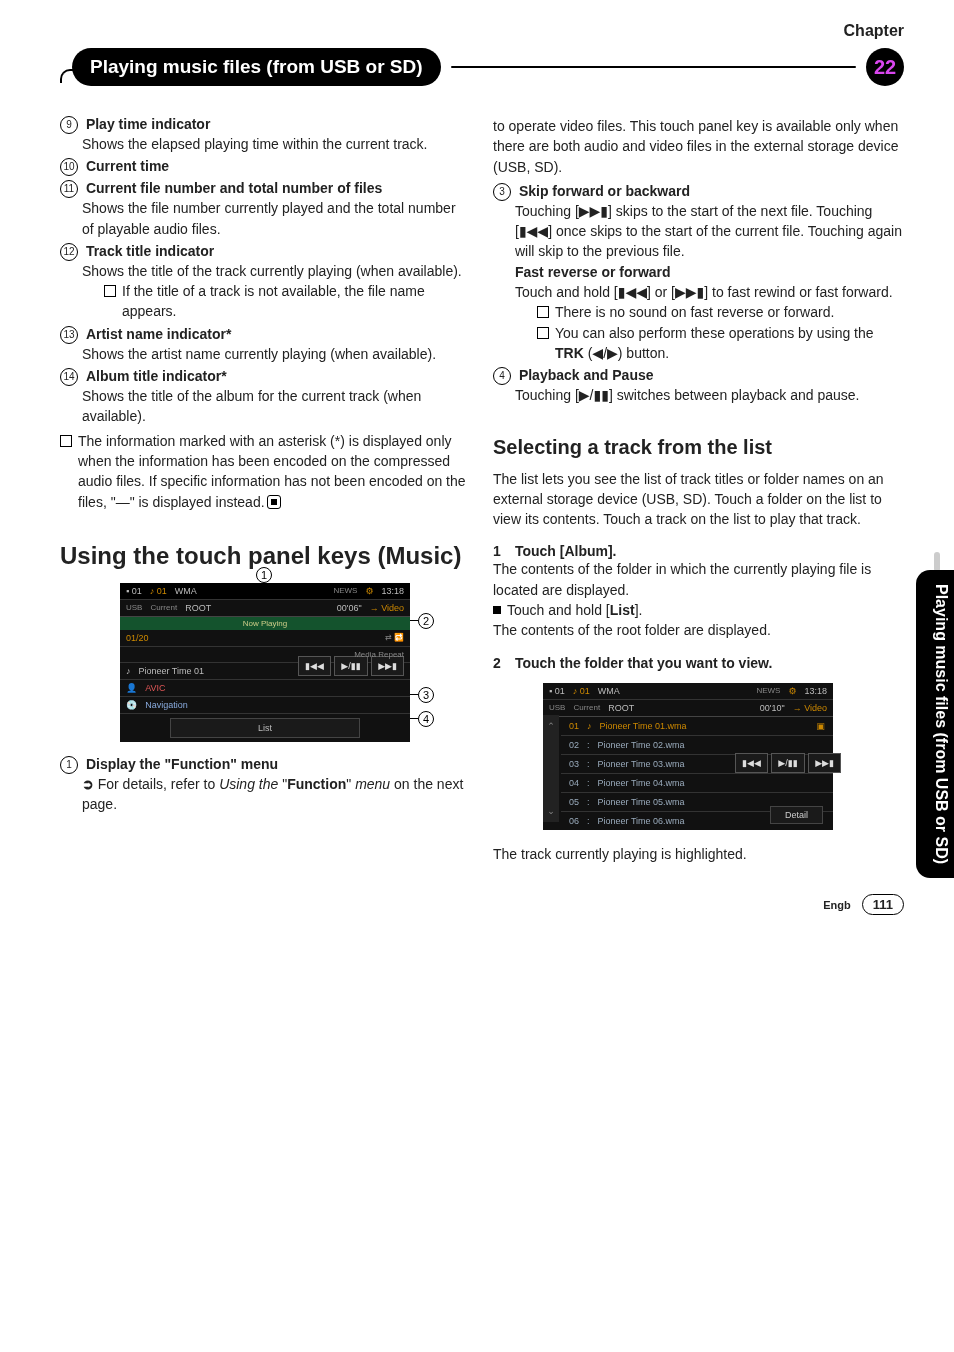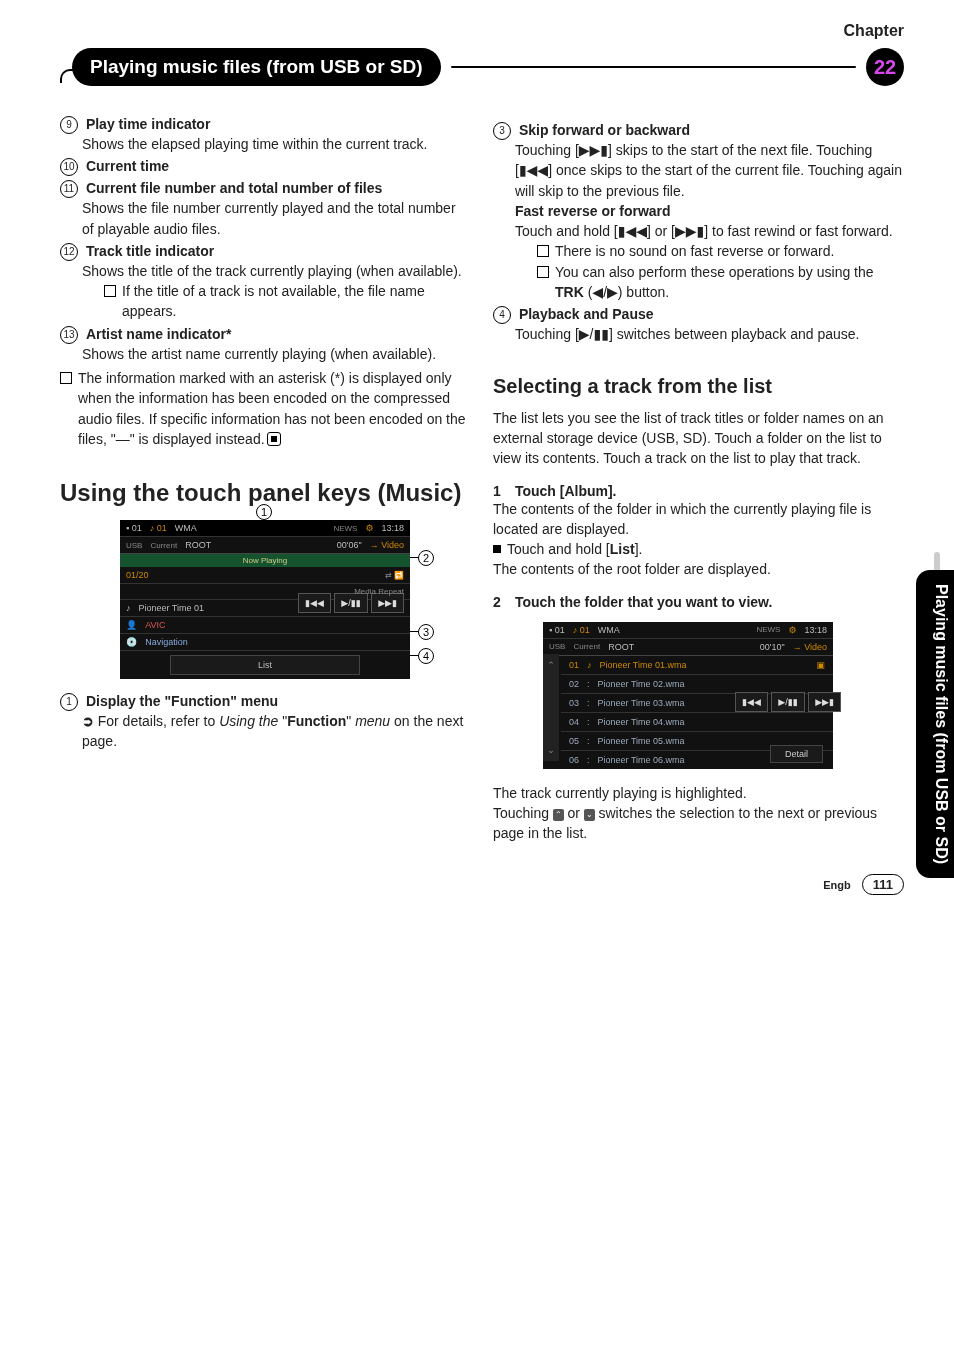--- a/index.html
+++ b/index.html
@@ -395,20 +395,25 @@
         <div class="desc">Shows the title of the track currently playing (when available).</div>
         <div class="sub2"><span class="bullet-box"></span><span>If the title of a track is not available, the file name appears.</span></div>
       </div>
 
       <div class="item">
         <span class="num">13</span>
         <span class="title">Artist name indicator*</span>
         <div class="desc">Shows the artist name currently playing (when available).</div>
       </div>
 
+      <div class="item">
+        <span class="num">14</span>
+        <span class="title">Album title indicator*</span>
+        <div class="desc">Shows the title of the album for the current track (when available).</div>
+      </div>
 
       <div class="sub" style="margin-left:0; text-indent:-18px; padding-left:18px;">
         <span class="bullet-box"></span><span>The information marked with an asterisk (*) is displayed only when the information has been encoded on the compressed audio files. If specific information has not been encoded on the files, "—" is displayed instead.</span><span class="end-square"></span>
       </div>
 
       <h2 class="section">Using the touch panel keys (Music)</h2>
 
       <div class="screenshot-wrap">
         <span class="callout" style="left:176px; top:-16px;">1</span>
         <span class="callout-line-v" style="left:183px; top:0px; height:14px;"></span>
@@ -459,20 +464,21 @@
         <span class="num">1</span>
         <span class="title">Display the "Function" menu</span>
         <div class="desc">
           <span class="arrow-right">➲</span><span>For details, refer to </span><i><span>Using the </span></i><span>"</span><b>Function</b><span>" </span><i>menu</i><span> on the next page.</span>
         </div>
       </div>
 
     </div>
 
     <div class="col">
+      <div class="desc" style="margin-left:0">to operate video files. This touch panel key is available only when there are both audio and video files in the external storage device (USB, SD).</div>
 
       <div class="item" style="margin-top:6px;">
         <span class="num">3</span>
         <span class="title">Skip forward or backward</span>
         <div class="desc">
           <span>Touching [</span>▶▶▮<span>] skips to the start of the next file. Touching [</span>▮◀◀<span>] once skips to the start of the current file. Touching again will skip to the previous file.</span>
         </div>
         <div class="desc" style="font-weight:bold;">Fast reverse or forward</div>
         <div class="desc">
           <span>Touch and hold [</span>▮◀◀<span>] or [</span>▶▶▮<span>] to fast rewind or fast forward.</span>
@@ -539,23 +545,20 @@
           <div class="ctrl2">
             <span class="cbtn">▮◀◀</span>
             <span class="cbtn">▶/▮▮</span>
             <span class="cbtn">▶▶▮</span>
           </div>
           <div class="detailbtn">Detail</div>
         </div>
       </div>
 
       <div class="step-desc" style="margin-top:14px;">The track currently playing is highlighted.</div>
-      <div class="step-desc">
-        <span>Touching </span><span class="tiny-icon">⌃</span><span> or </span><span class="tiny-icon">⌄</span><span> switches the selection to the next or previous page in the list.</span>
-      </div>
     </div>
   </div>
 
   <div class="footer">
     <span style="font-weight:bold;">Engb</span>
     <span class="pagenum">111</span>
   </div>
 </div>
 
 <div class="side-line"></div>

